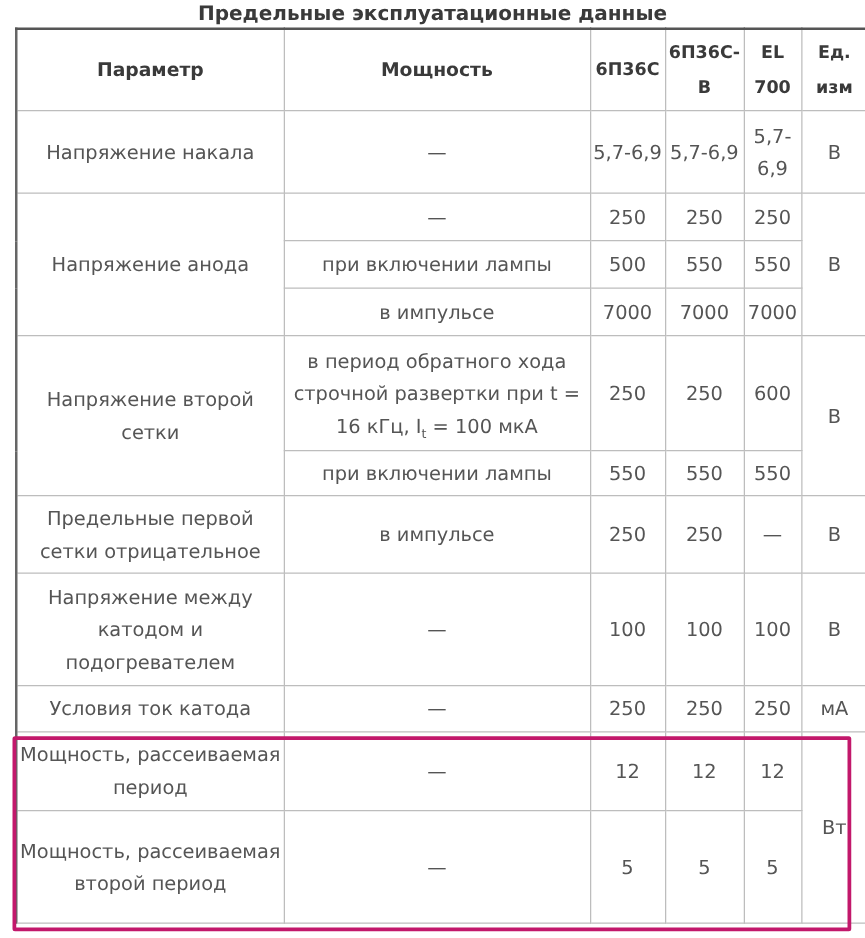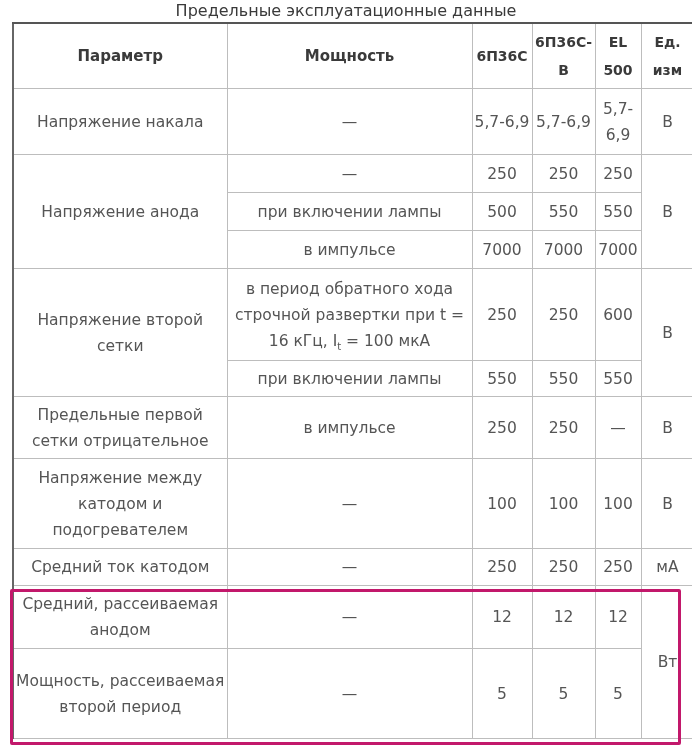--- a/index.html
+++ b/index.html
@@ -1,19 +1,19 @@
 <!DOCTYPE html>
 <html><head>
 <meta charset="utf-8">
 <style>
   html, body { margin: 0; padding: 0; background: #ffffff; }
   body { width: 692px; height: 750px; overflow: hidden; position: relative;
     font-family: "DejaVu Sans", sans-serif; color: #555555; }
   .title { position: absolute; left: 0; top: 0; width: 692px; height: 22px; text-align: center;
-    font-size: 16px; font-weight: normal; color: #3a3a3a; line-height: 22px; border-radius: 10px; }
+    font-size: 16px; font-weight: bold; color: #3a3a3a; line-height: 22px; border-radius: 10px; }
   table.data { position: absolute; left: 12px; top: 22px; border-collapse: collapse;
     table-layout: fixed; width: 681px; font-size: 15.5px; }
   table.data { border-top: 2px solid #555; border-left: 2px solid #666; }
   table.data td, table.data th { border: 1px solid #bdbdbd; text-align: center; vertical-align: middle;
     padding: 0 2px; line-height: 26px; }
   table.data th { font-weight: bold; color: #3a3a3a; height: 64px; line-height: 28px; }
   th.c-param, th.c-cond { font-size: 15px; }
   th.c-tube { font-size: 14px; margin-left: 45px; }
   .sub { font-size: 10px; vertical-align: sub; line-height: 0; }
   .highlight { position: absolute; left: 10px; top: 589px; width: 665px; height: 150px;
@@ -32,21 +32,21 @@
     <col style="width:63px">
       <col style="width:46px">
       <col style="width:53px">
   </colgroup>
   <tbody>
       <tr>
     <th class="c-param">Параметр</th>
     <th class="c-cond">Мощность</th>
     <th class="c-tube">6П36С</th>
     <th class="c-tube">6П36С-В</th>
-    <th class="c-tube">EL 500</th>
+    <th class="c-tube">EL 700</th>
     <th class="c-tube">Ед. изм</th>
   </tr>
 
   <tr style="height:66px">
     <td>Напряжение накала</td>
     <td>—</td>
     <td>5,7-6,9</td>
     <td>5,7-6,9</td>
     <td>5,7-6,9</td>
     <td>В</td>
@@ -100,30 +100,30 @@
   <tr style="height:90px">
     <td>Напряжение между катодом и подогревателем</td>
     <td>—</td>
     <td>100</td>
     <td>100</td>
     <td>100</td>
     <td>В</td>
   </tr>
 
   <tr style="height:37px">
-    <td>Средний ток катодом</td>
+    <td>Условия ток катода</td>
     <td>—</td>
     <td>250</td>
     <td>250</td>
     <td>250</td>
     <td>мА</td>
   </tr>
 
   <tr style="height:63px">
-    <td>Средний, рассеиваемая анодом</td>
+    <td>Мощность, рассеиваемая период</td>
     <td>—</td>
     <td>12</td>
     <td>12</td>
     <td>12</td>
     <td rowspan="2">Вт</td>
   </tr>
   <tr style="height:90px">
     <td>Мощность, рассеиваемая второй период</td>
     <td>—</td>
     <td>5</td>

